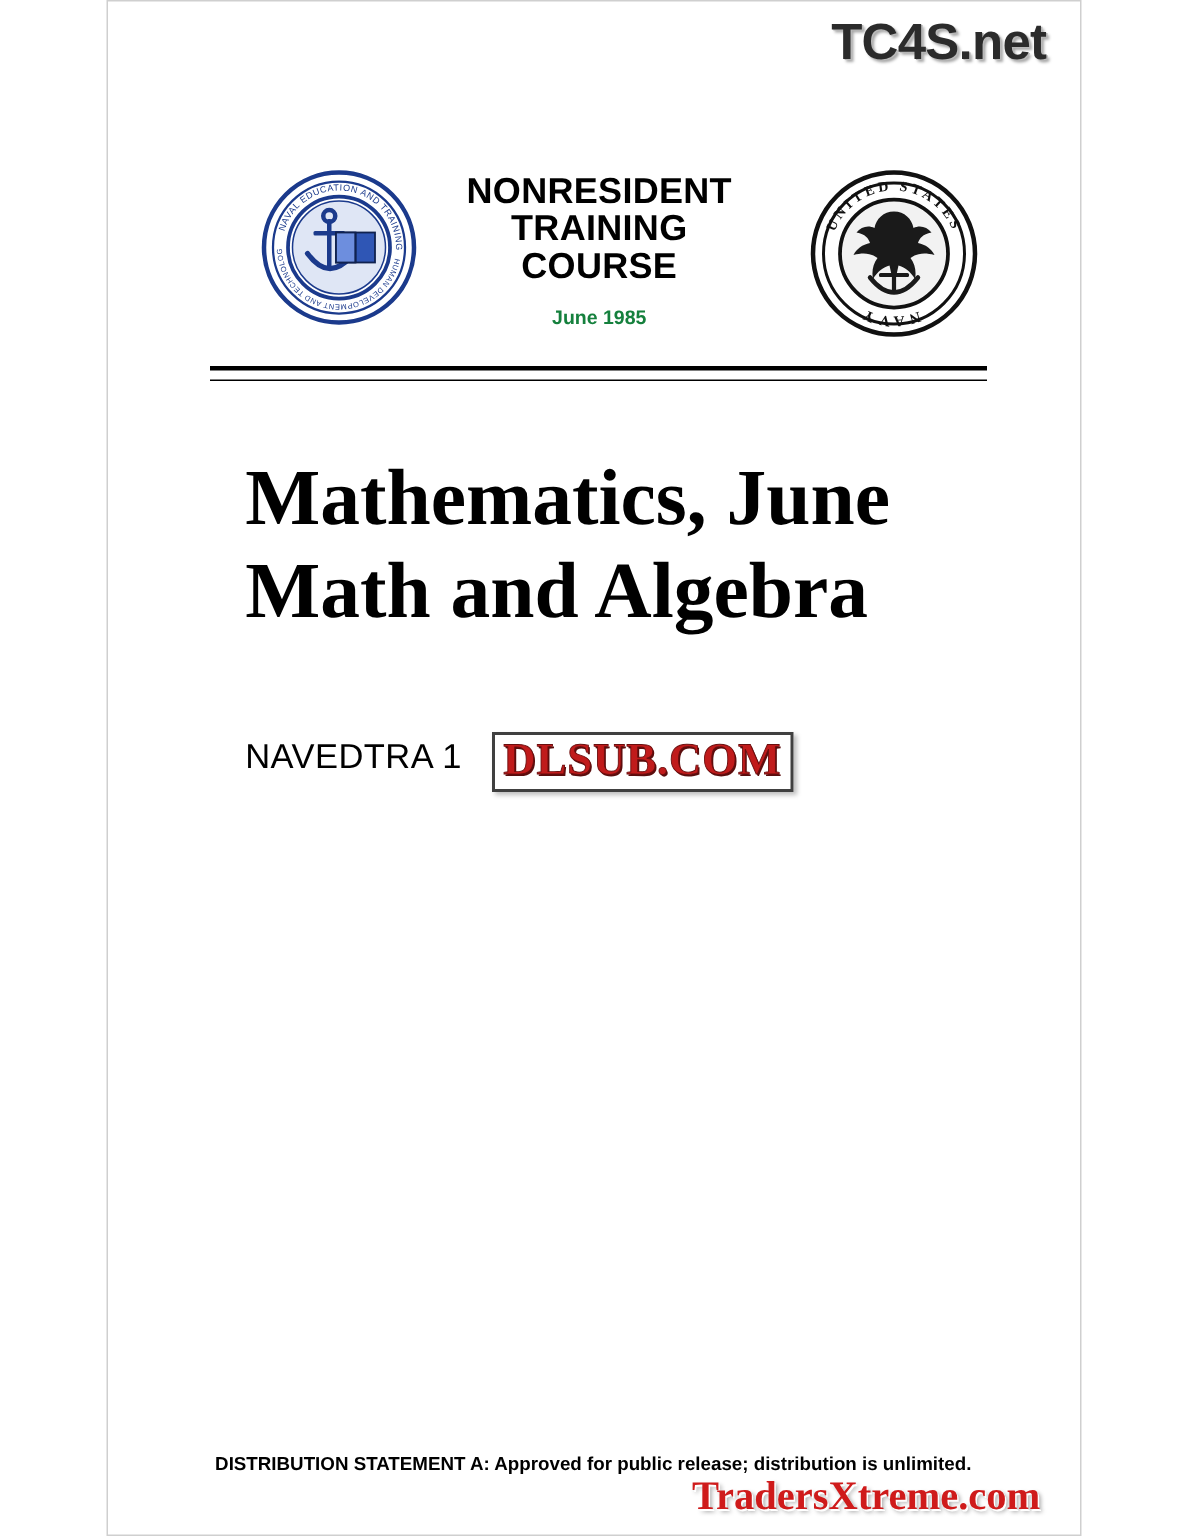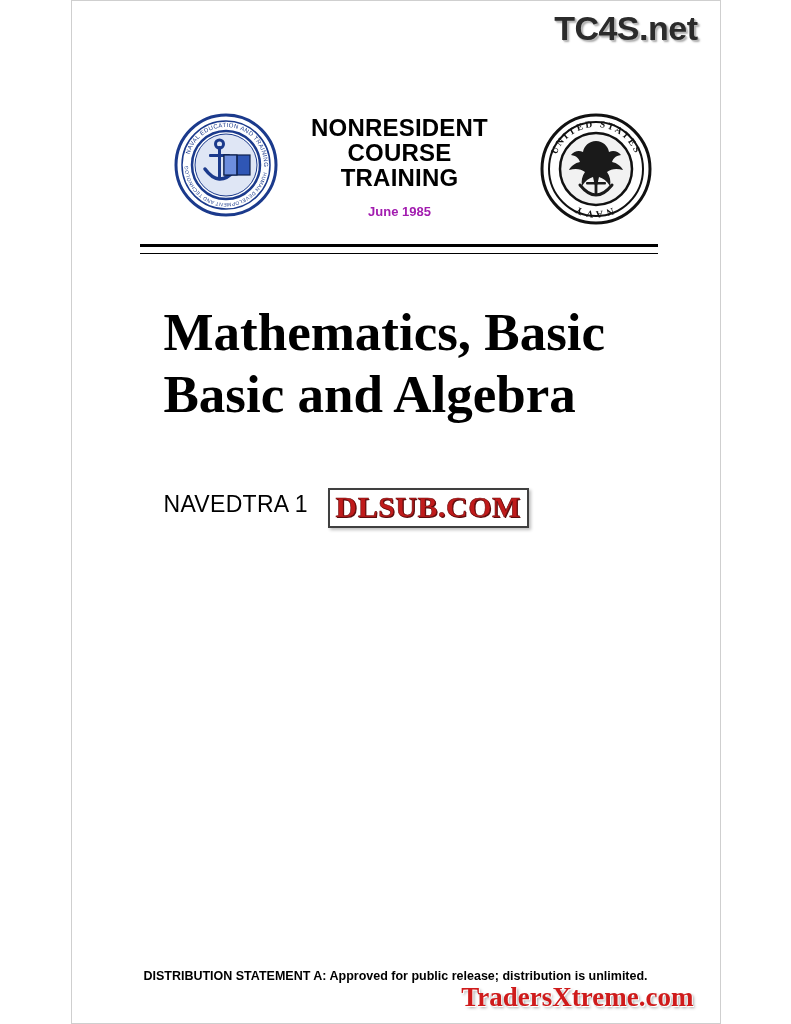--- a/index.html
+++ b/index.html
@@ -69,21 +69,21 @@
     font-size: 24px;
     color: #000000;
     line-height: 25px;
     letter-spacing: 0.2px;
   }
   .header-date {
     margin-top: 14px;
     font-family: "Liberation Sans", sans-serif;
     font-weight: bold;
     font-size: 13px;
-    color: #a21caf;
+    color: #15803d;
   }
 
   
   .rule-thick {
     position: absolute;
     left: 68px;
     right: 62px;
     top: 243px;
     height: 3px;
     background: #000000;
@@ -212,22 +212,22 @@
           <textPath href="#arcTop" startOffset="9%">NAVAL EDUCATION AND TRAINING</textPath>
         </text>
         <text font-family="Liberation Sans, sans-serif" font-size="5" fill="#1b3a8c" letter-spacing="0.3">
           <textPath href="#arcBot" startOffset="6%">HUMAN DEVELOPMENT AND TECHNOLOGY</textPath>
         </text>
       </svg>
     </div>
 
     <div class="header-titles">
       <div class="line">NONRESIDENT</div>
+      <div class="line">TRAINING</div>
       <div class="line">COURSE</div>
-      <div class="line">TRAINING</div>
       <div class="header-date">June 1985</div>
     </div>
 
     <div class="seal-right">
       <svg viewBox="0 0 112 112" width="112" height="112" aria-hidden="true">
         <circle cx="56" cy="56" r="54" fill="#ffffff" stroke="#111111" stroke-width="3"></circle>
         <circle cx="56" cy="56" r="47" fill="#ffffff" stroke="#111111" stroke-width="2"></circle>
         <circle cx="56" cy="56" r="36" fill="#f2f2f2" stroke="#111111" stroke-width="2.5"></circle>
 
         <g fill="#1a1a1a">
@@ -247,22 +247,22 @@
           <textPath href="#navyBot" startOffset="37%">NAVY</textPath>
         </text>
       </svg>
     </div>
   </div>
 
   <div class="rule-thick"></div>
   <div class="rule-thin"></div>
 
   <div class="doc-title">
-    <span class="t-line">Mathematics, Basic</span>
-    <span class="t-line">Basic and Algebra</span>
+    <span class="t-line">Mathematics, June</span>
+    <span class="t-line">Math and Algebra</span>
   </div>
 
   <div class="navedtra">NAVEDTRA 1</div>
 
   <div class="wm-stamp">
     <span class="stamp-text">DLSUB.COM</span>
   </div>
 
   <div class="distribution">DISTRIBUTION STATEMENT A:  Approved for public release; distribution is unlimited.</div>
 

